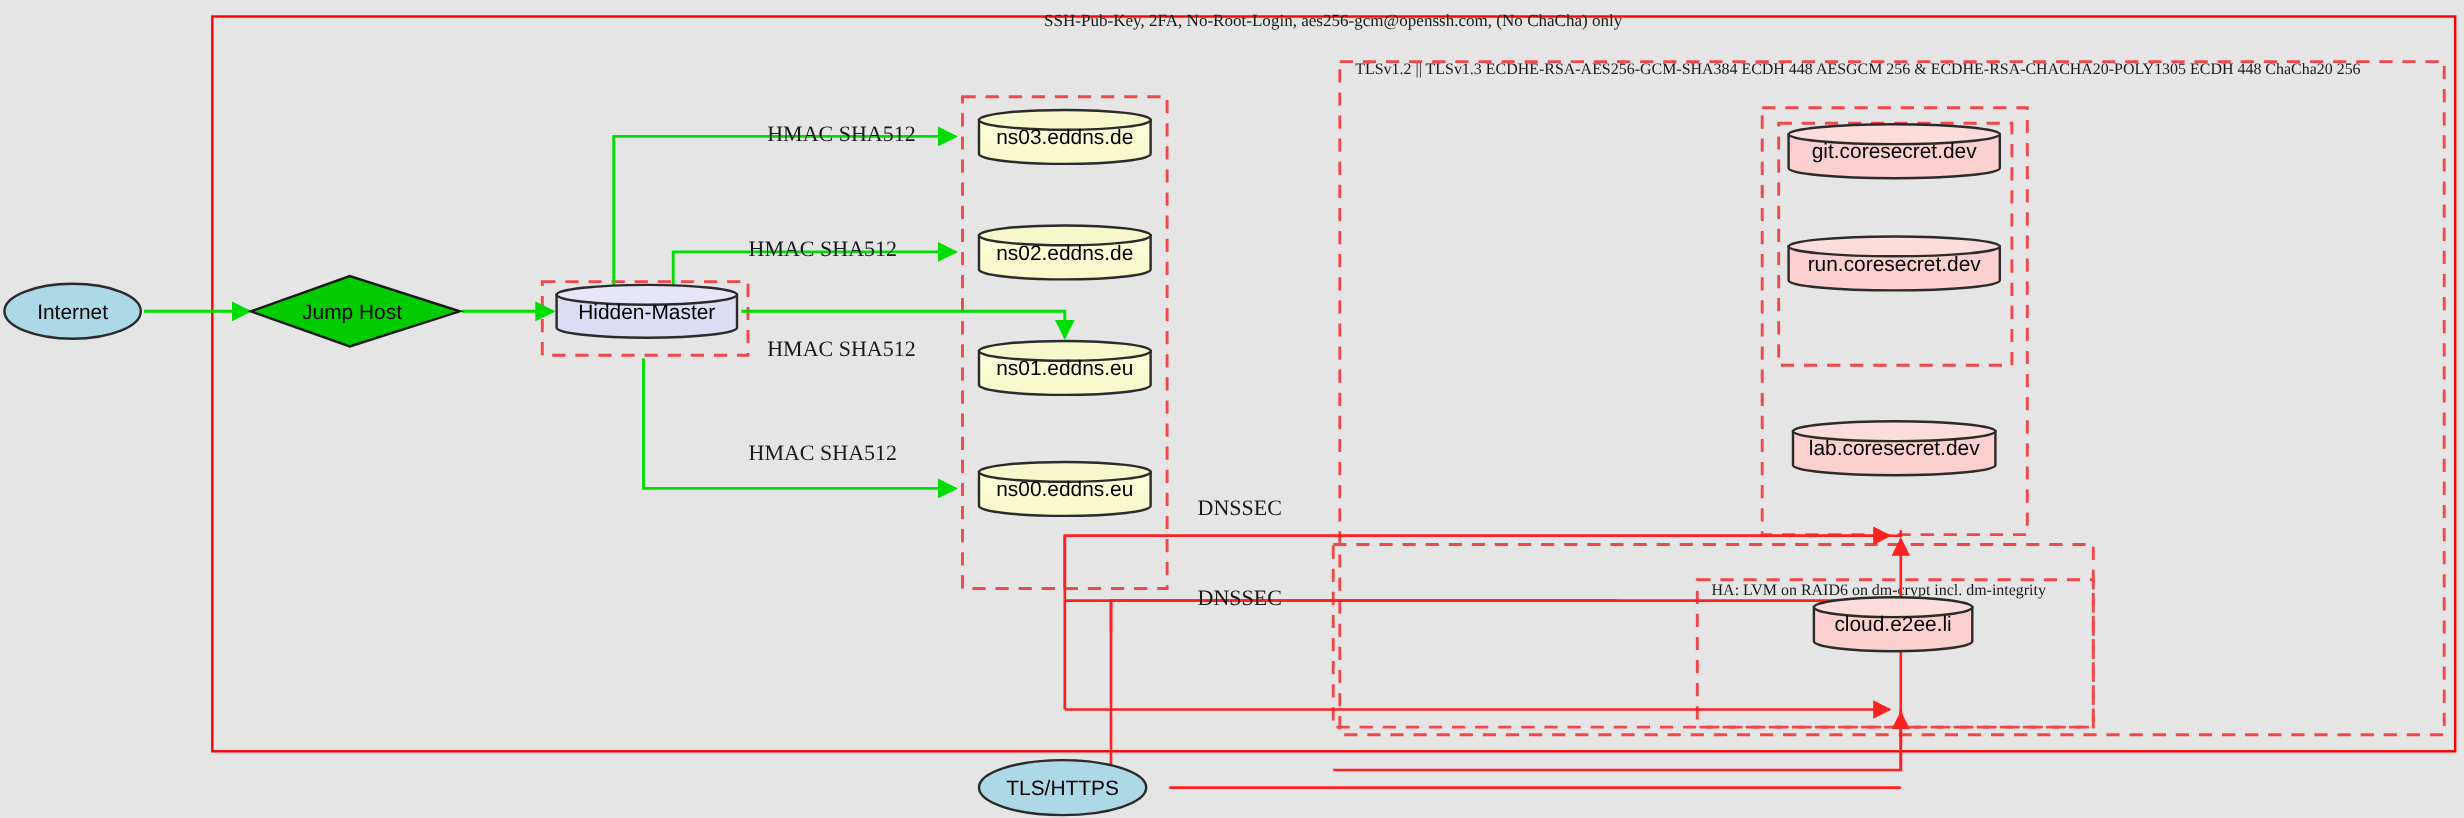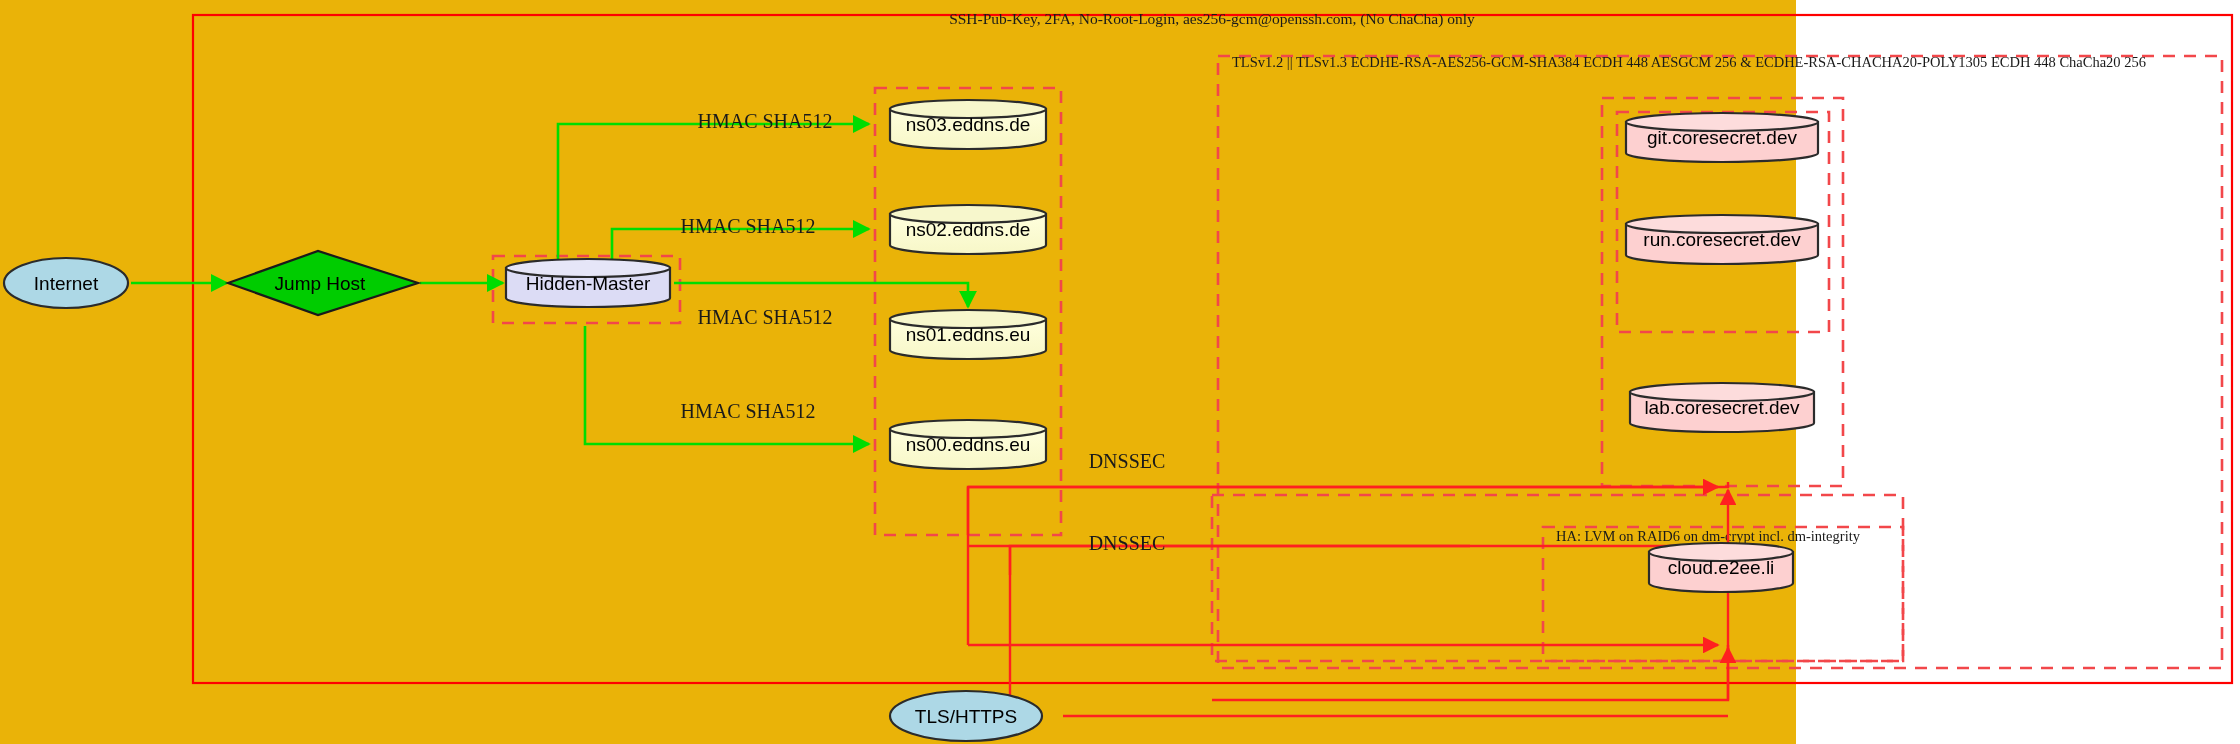--- a/index.html
+++ b/index.html
@@ -9,23 +9,23 @@
     background: #ffffff;
   }
   body {
     width: 2240px;
     height: 744px;
     overflow: hidden;
     font-family: "Liberation Sans", sans-serif;
   }
   #diagram-root {
     position: relative;
-    width: 1796px;
+    width: 2240px;
     height: 744px;
-    background: #eab308;
+    background: #e5e5e5;
   }
   svg.canvas {
     position: absolute;
     top: 0;
     left: 0;
     width: 2240px;
     height: 744px;
   }
   .serif-label {
     font-family: "Liberation Serif", serif;

